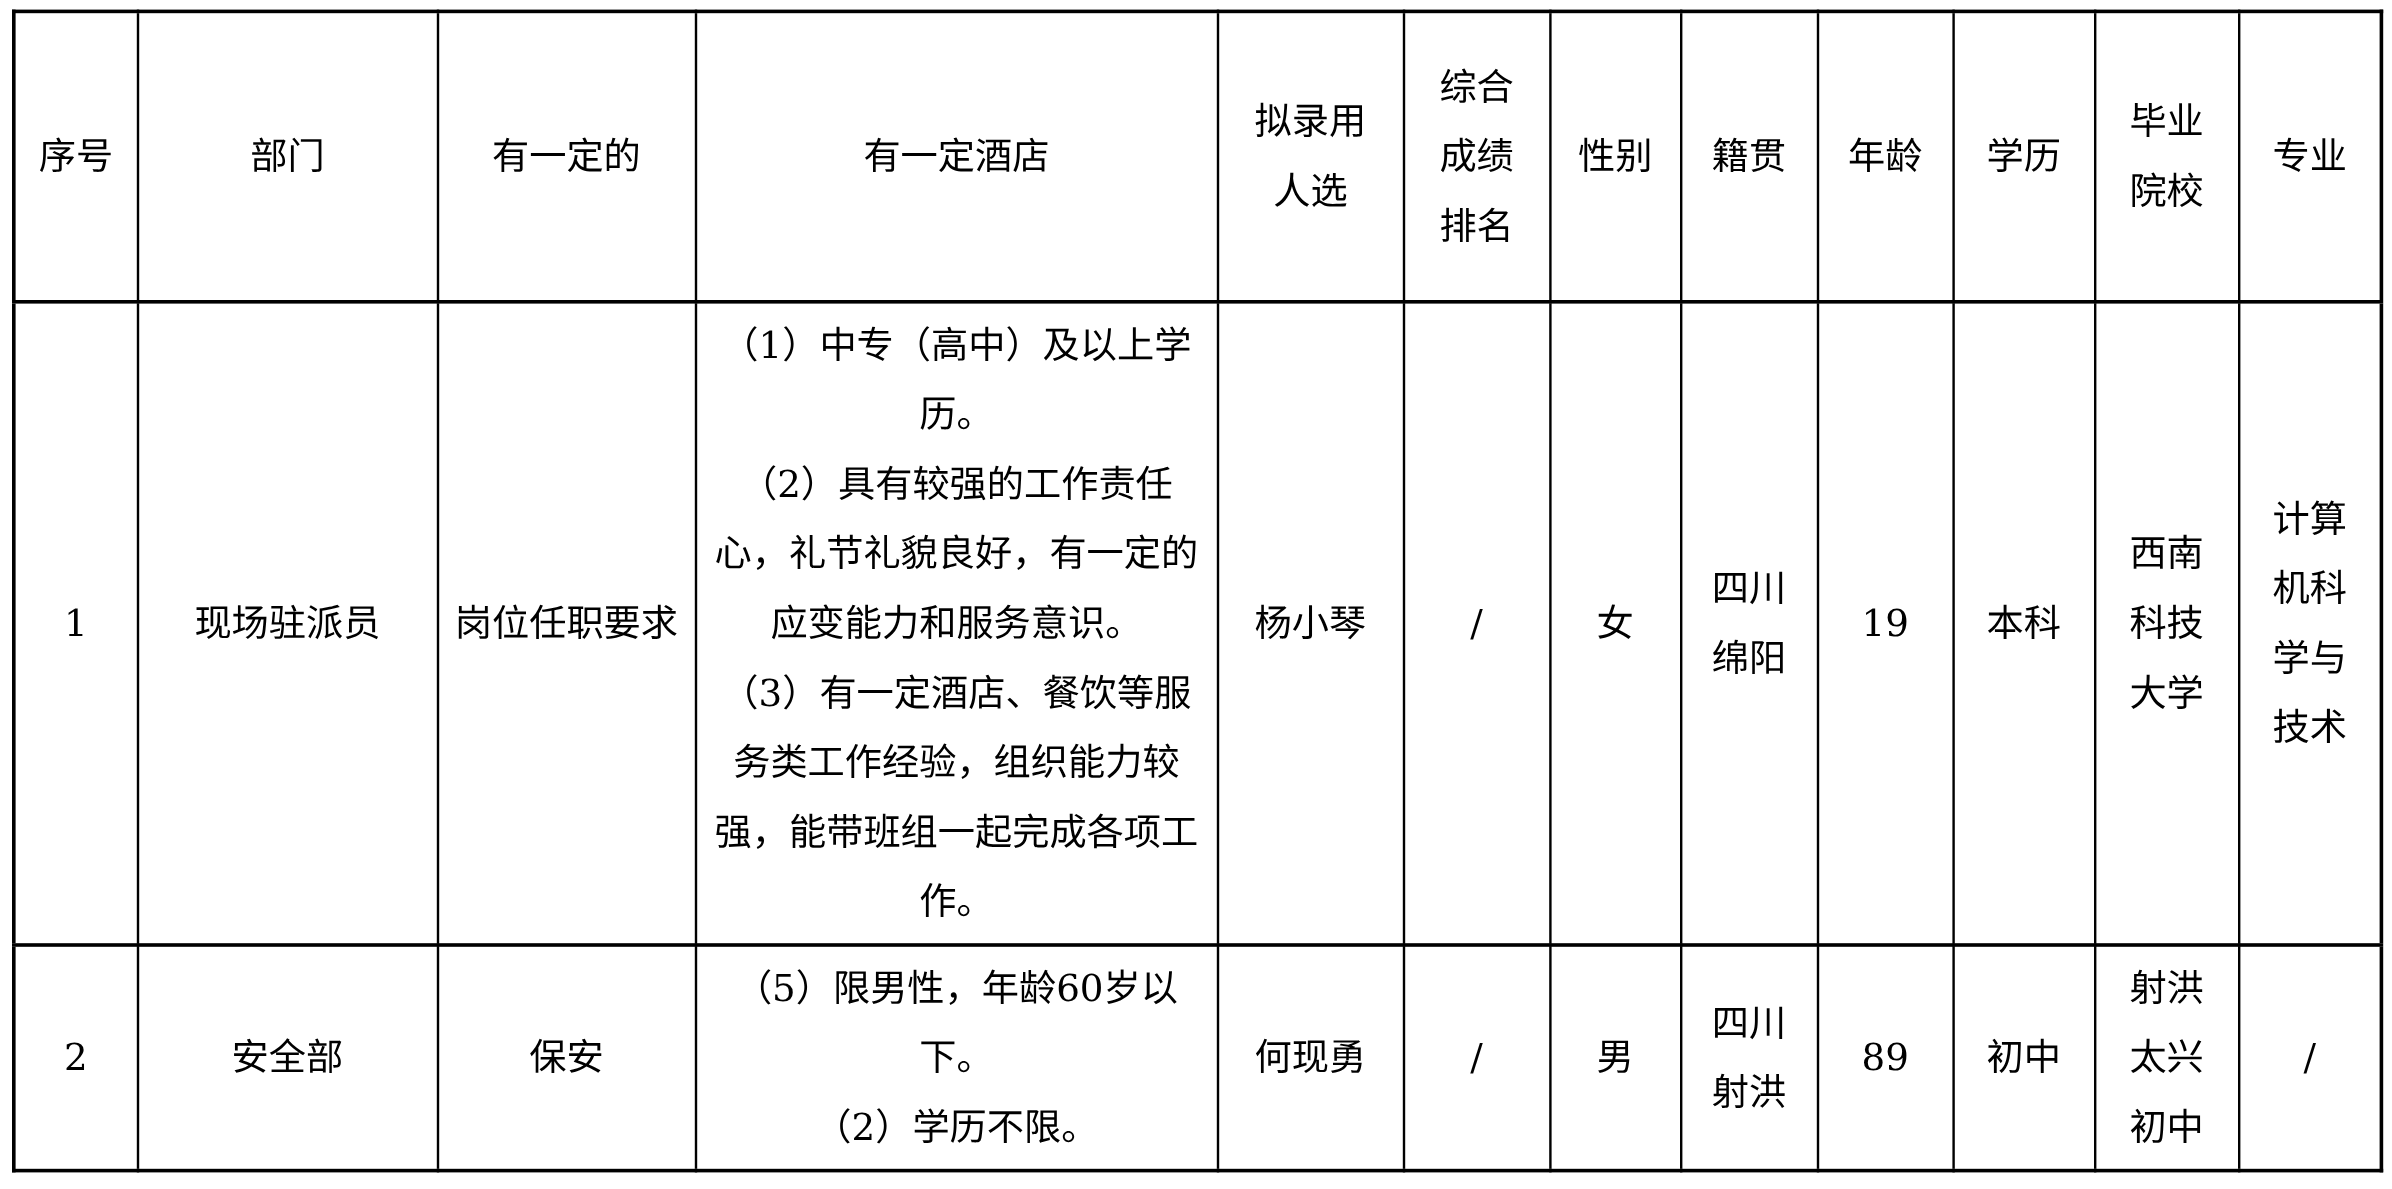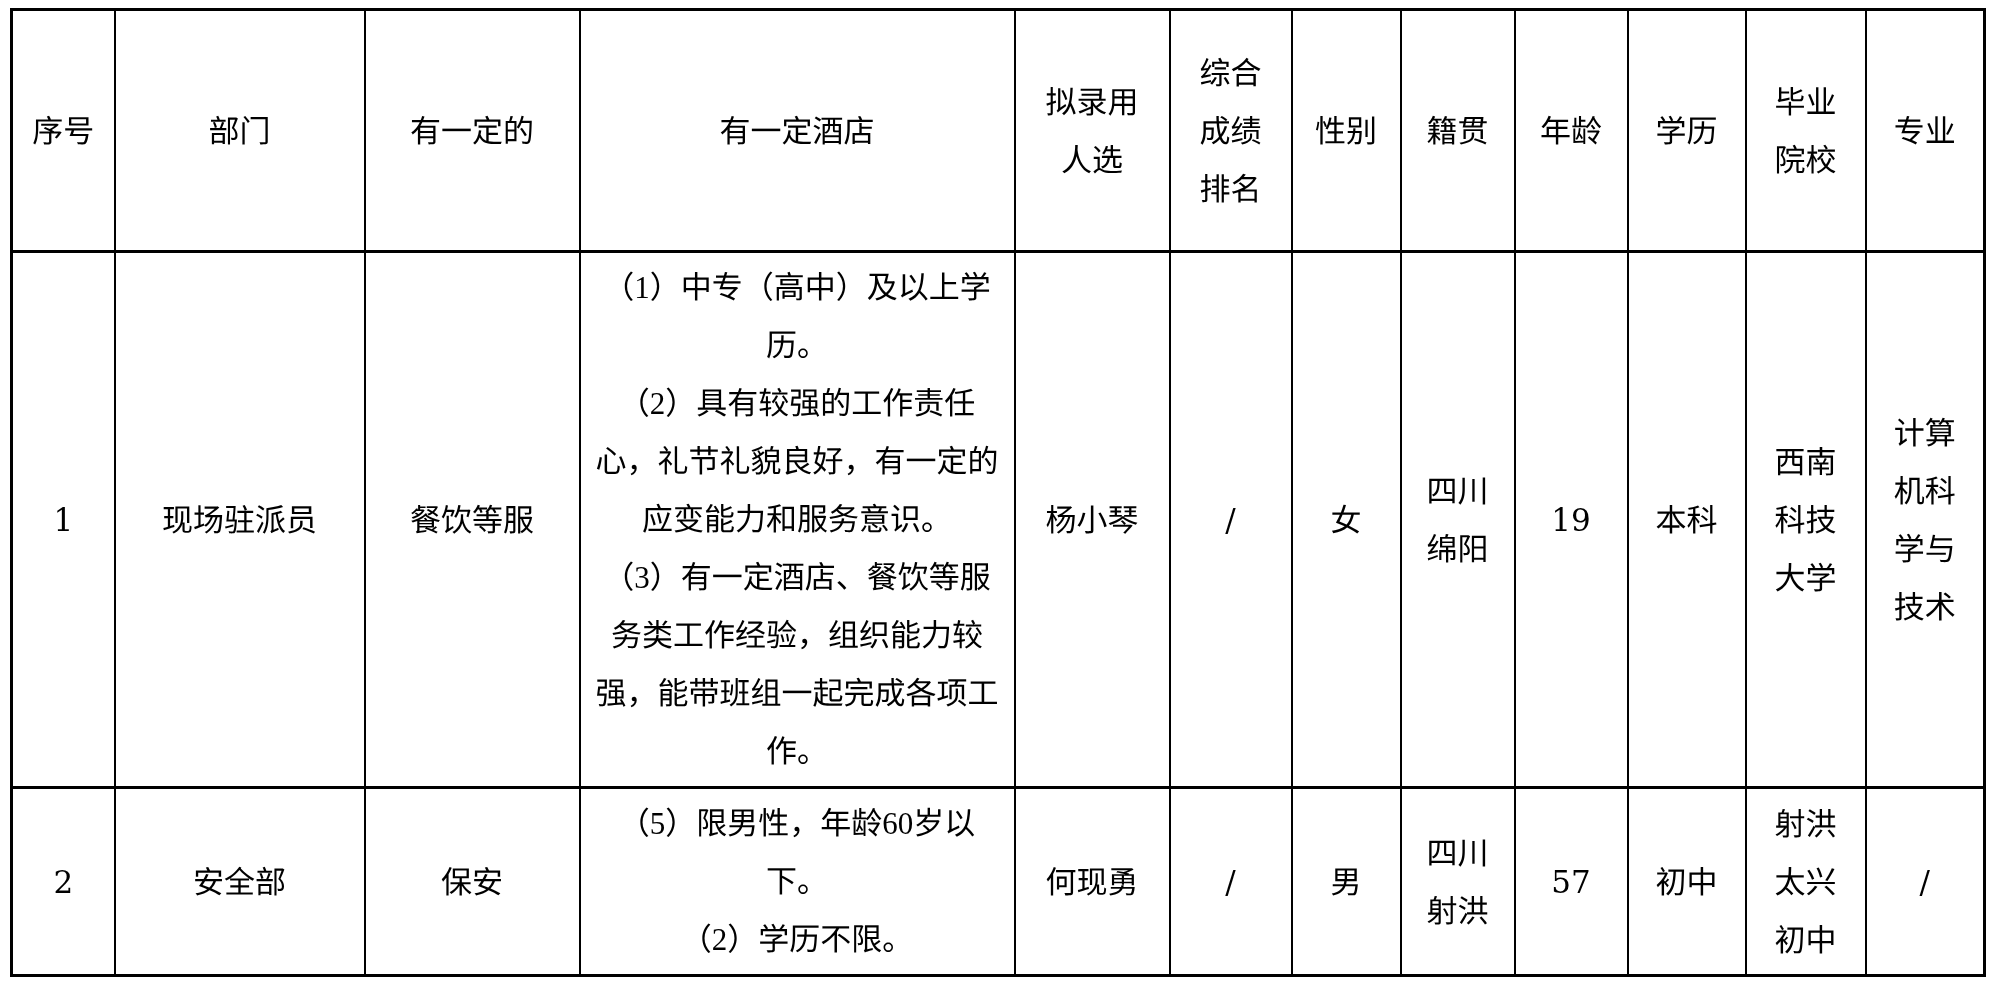--- a/index.html
+++ b/index.html
@@ -36,21 +36,20 @@
     color: #000000;
   }
   table.recruit thead tr { height: 242px; }
   table.recruit tbody tr.row-1 { height: 536px; }
   table.recruit tbody tr.row-2 { height: 188px; }
   table.recruit tbody tr { border-top: 3px solid #000000; }
   td.cell-requirements {
     text-align: left;
     padding-left: 10px;
     padding-right: 6px;
-    font-family: Liberation Serif, serif;
   }
 </style>
 </head>
 <body>
 
 <div class="page">
   <table class="recruit">
     <colgroup>
       <col style="width:103px">
       <col style="width:250px">
@@ -82,21 +81,21 @@
         <th>学历</th>
         <th>毕业
 院校</th>
         <th>专业</th>
       </tr>
     </thead>
     <tbody>
       <tr class="row-1">
         <td class="cell-serial">1</td>
         <td class="cell-department">现场驻派员</td>
-        <td class="cell-position">餐饮等服</td>
+        <td class="cell-position">岗位任职要求</td>
         <td class="cell-requirements">（1）中专（高中）及以上学
 历。
 （2）具有较强的工作责任
 心，礼节礼貌良好，有一定的
 应变能力和服务意识。
 （3）有一定酒店、餐饮等服
 务类工作经验，组织能力较
 强，能带班组一起完成各项工
 作。</td>
         <td class="cell-candidate">杨小琴</td>
@@ -119,21 +118,21 @@
         <td class="cell-department">安全部</td>
         <td class="cell-position">保安</td>
         <td class="cell-requirements">（5）限男性，年龄60岁以
 下。
 （2）学历不限。</td>
         <td class="cell-candidate">何现勇</td>
         <td class="cell-score-rank">/</td>
         <td class="cell-gender">男</td>
         <td class="cell-native-place">四川
 射洪</td>
-        <td class="cell-age">57</td>
+        <td class="cell-age">89</td>
         <td class="cell-education">初中</td>
         <td class="cell-school">射洪
 太兴
 初中</td>
         <td class="cell-major">/</td>
       </tr>
     </tbody>
   </table>
 </div>
 

